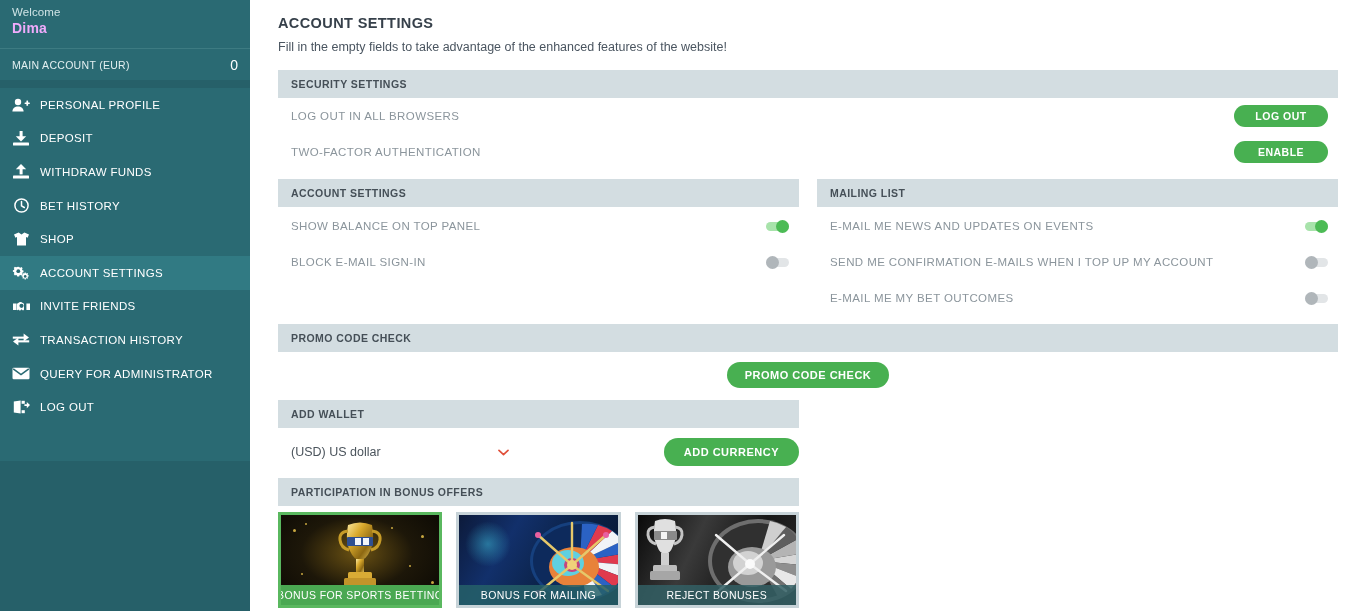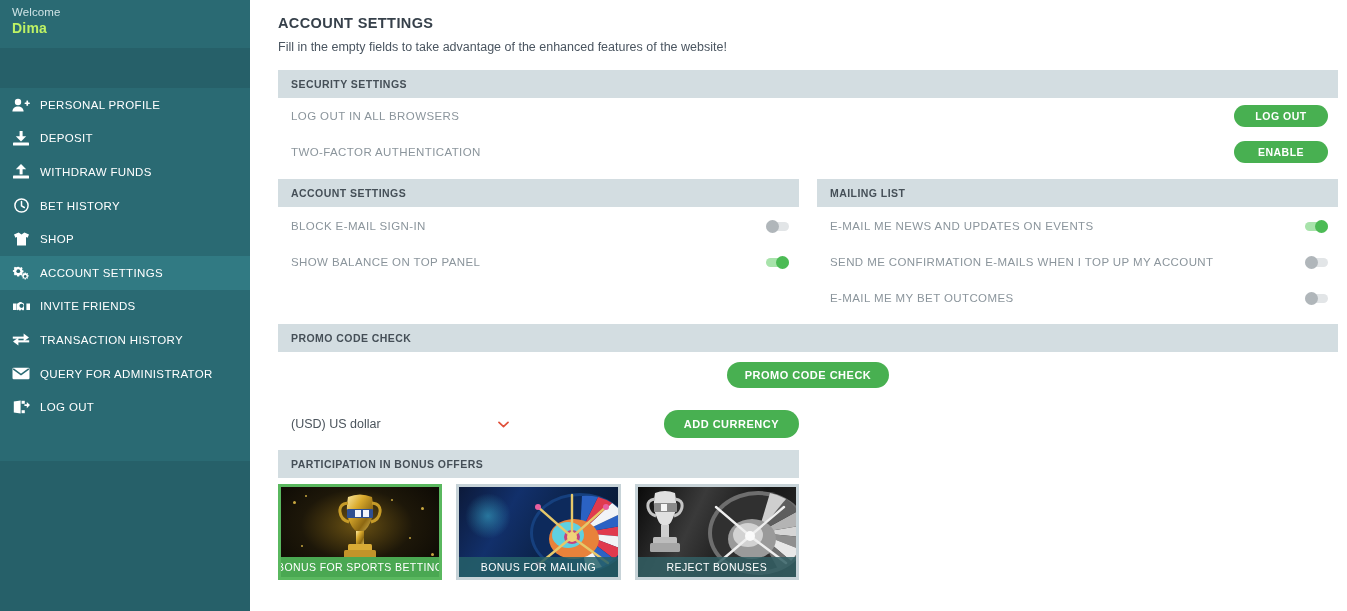--- a/index.html
+++ b/index.html
@@ -27,21 +27,21 @@
     position: absolute; left: 0; top: 0;
     width: 250px; height: 48px;
     background: #2a6a73;
     padding: 5px 12px 0 12px;
   }
   .welcome-label {
     font-size: 11.5px; color: #cfe4e6; line-height: 15px;
     letter-spacing: .1px;
   }
   .welcome-name {
-    font-size: 14px; color: #bef264; font-weight: bold;
+    font-size: 14px; color: #f0abfc; font-weight: bold;
     line-height: 17px; letter-spacing: .2px;
   }
   .account-box {
     position: absolute; left: 0; top: 48px;
     width: 250px; height: 32px;
     background: #2a6a73;
     border-top: 1px solid #3d7b82;
     display: flex; align-items: center;
     justify-content: space-between;
     padding: 0 12px;
@@ -238,20 +238,24 @@
 <div id="app">
 
   <div class="sidebar">
     <div class="sidebar-panel"></div>
 
     <div class="welcome-box">
       <div class="welcome-label">Welcome</div>
       <div class="welcome-name">Dima</div>
     </div>
 
+    <div class="account-box">
+      <span class="account-label">MAIN ACCOUNT (EUR)</span>
+      <span class="account-balance">0</span>
+    </div>
 
     <div class="nav-list" id="nav-list">
         <div class="nav-item">
           <span class="nav-icon">
             <svg width="18" height="14" viewBox="0 0 18 14" fill="#fff">
               <circle cx="6" cy="4" r="3.2"></circle>
               <path d="M0.4 13.4c0-3.1 2.5-5 5.6-5s5.6 1.9 5.6 5z"></path>
               <rect x="12.6" y="4.4" width="5.2" height="1.7" rx=".5"></rect>
               <rect x="14.4" y="2.6" width="1.7" height="5.2" rx=".5"></rect>
             </svg>
@@ -368,28 +372,28 @@
         <button class="btn-green btn-wide">ENABLE</button>
       </div>
     </div>
 
     <div class="two-col">
 
       <div class="col">
         <div class="section-header">ACCOUNT SETTINGS</div>
         <div class="col-rows">
           <div class="row">
+            <span class="row-label">SHOW BALANCE ON TOP PANEL</span>
+            <span class="toggle on">
+                <span class="knob"></span>
+              </span>
+          </div>
+          <div class="row">
             <span class="row-label">BLOCK E-MAIL SIGN-IN</span>
             <span class="toggle off">
-                <span class="knob"></span>
-              </span>
-          </div>
-          <div class="row">
-            <span class="row-label">SHOW BALANCE ON TOP PANEL</span>
-            <span class="toggle on">
                 <span class="knob"></span>
               </span>
           </div>
         </div>
       </div>
 
       <div class="col">
         <div class="section-header">MAILING LIST</div>
         <div class="col-rows">
           <div class="row">
@@ -415,20 +419,21 @@
     </div>
 
     <div class="promo-wrap">
       <div class="section-header">PROMO CODE CHECK</div>
       <div class="promo-btn-row">
         <button class="btn-green btn-promo">PROMO CODE CHECK</button>
       </div>
     </div>
 
     <div class="wallet-wrap">
+      <div class="section-header">ADD WALLET</div>
       <div class="wallet-row">
         <div class="select-box">
           <span class="select-value">(USD) US dollar</span>
           <span class="chev">
             <svg width="11" height="7" viewBox="0 0 11 7">
                 <path d="M1 1.4 L5.5 5.6 L10 1.4" fill="none" stroke="#e0503a" stroke-width="1.7" stroke-linecap="round" stroke-linejoin="round"></path>
               </svg>
           </span>
         </div>
         <button class="btn-green btn-currency">ADD CURRENCY</button>

